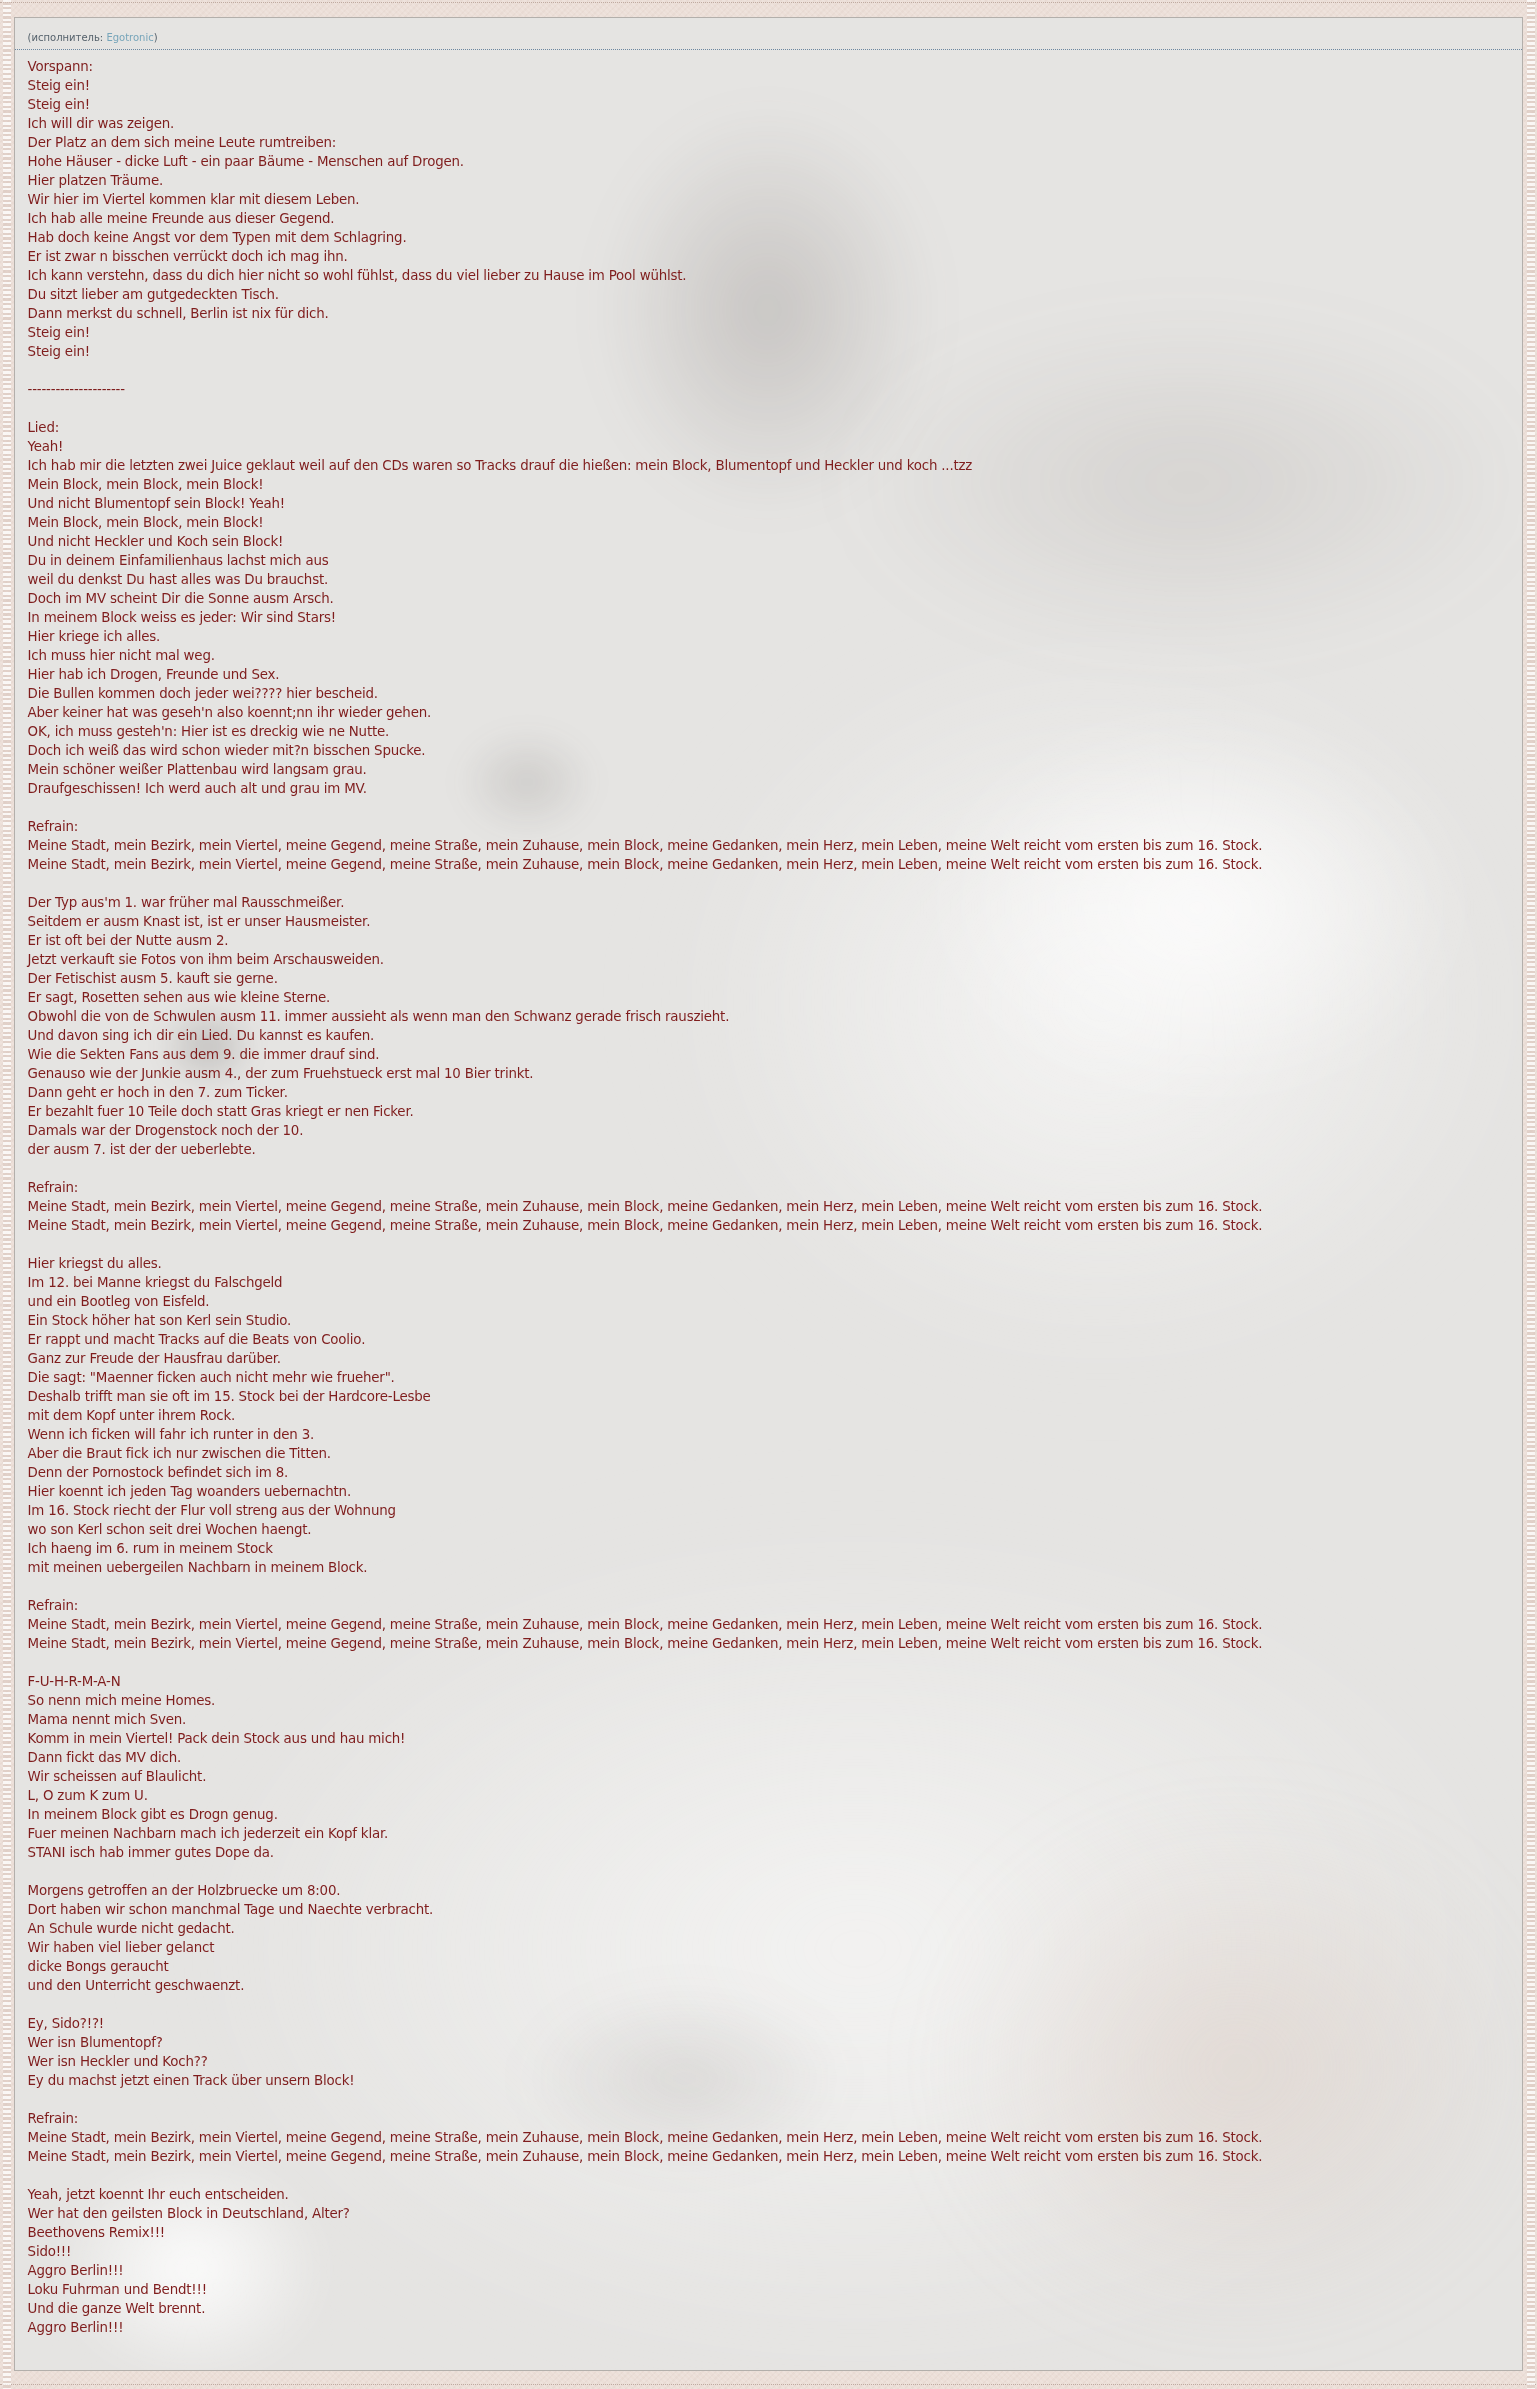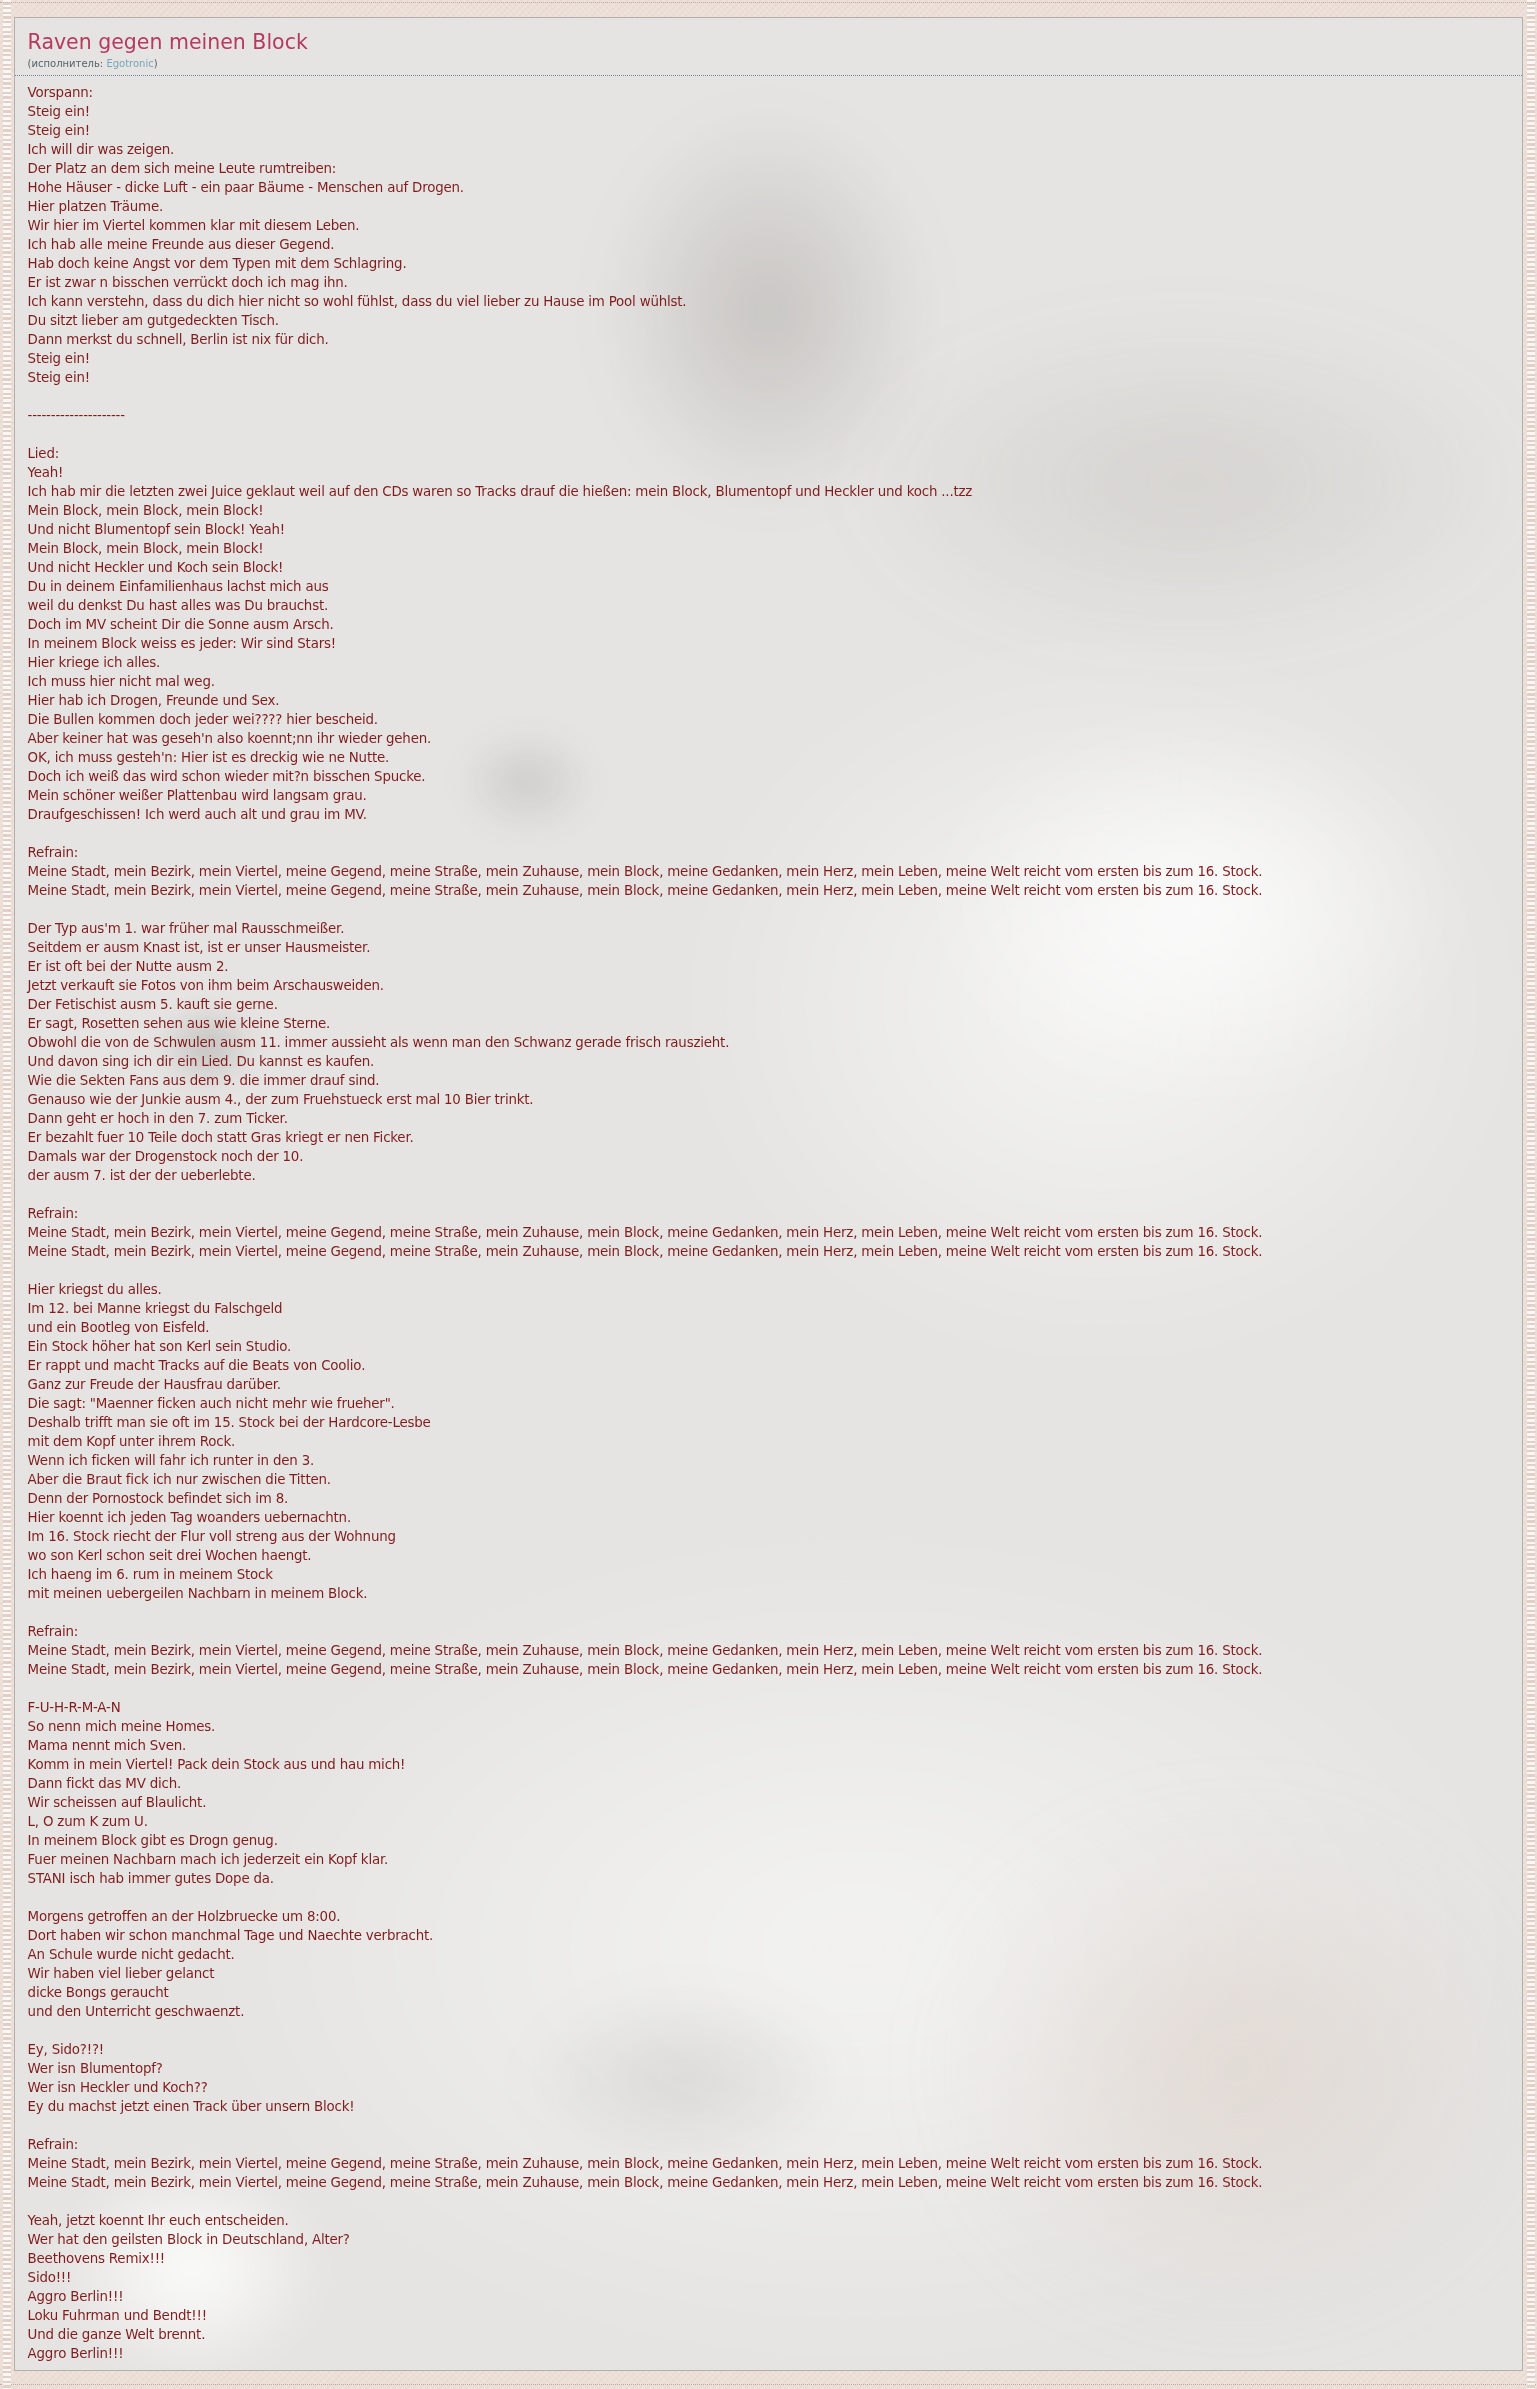--- a/index.html
+++ b/index.html
@@ -64,21 +64,20 @@
     <div class="blob b4"></div>
     <div class="blob b5"></div>
     <div class="blob b6"></div>
     <div class="blob b7"></div>
     <div class="blob b8"></div>
     <div class="blob b9"></div>
     <div class="blob b10"></div>
   </div>
 
   <div class="header">
-    <h1 class="song-title">Raven gegen meinen Block</h1>
     <div class="artist-line"><span>(исполнитель: </span><a class="artist-link">Egotronic</a><span>)</span></div>
   </div>
 
   <div class="lyrics">Vorspann:
 Steig ein!
 Steig ein!
 Ich will dir was zeigen.
 Der Platz an dem sich meine Leute rumtreiben:
 Hohe Häuser - dicke Luft - ein paar Bäume - Menschen auf Drogen.
 Hier platzen Träume.

